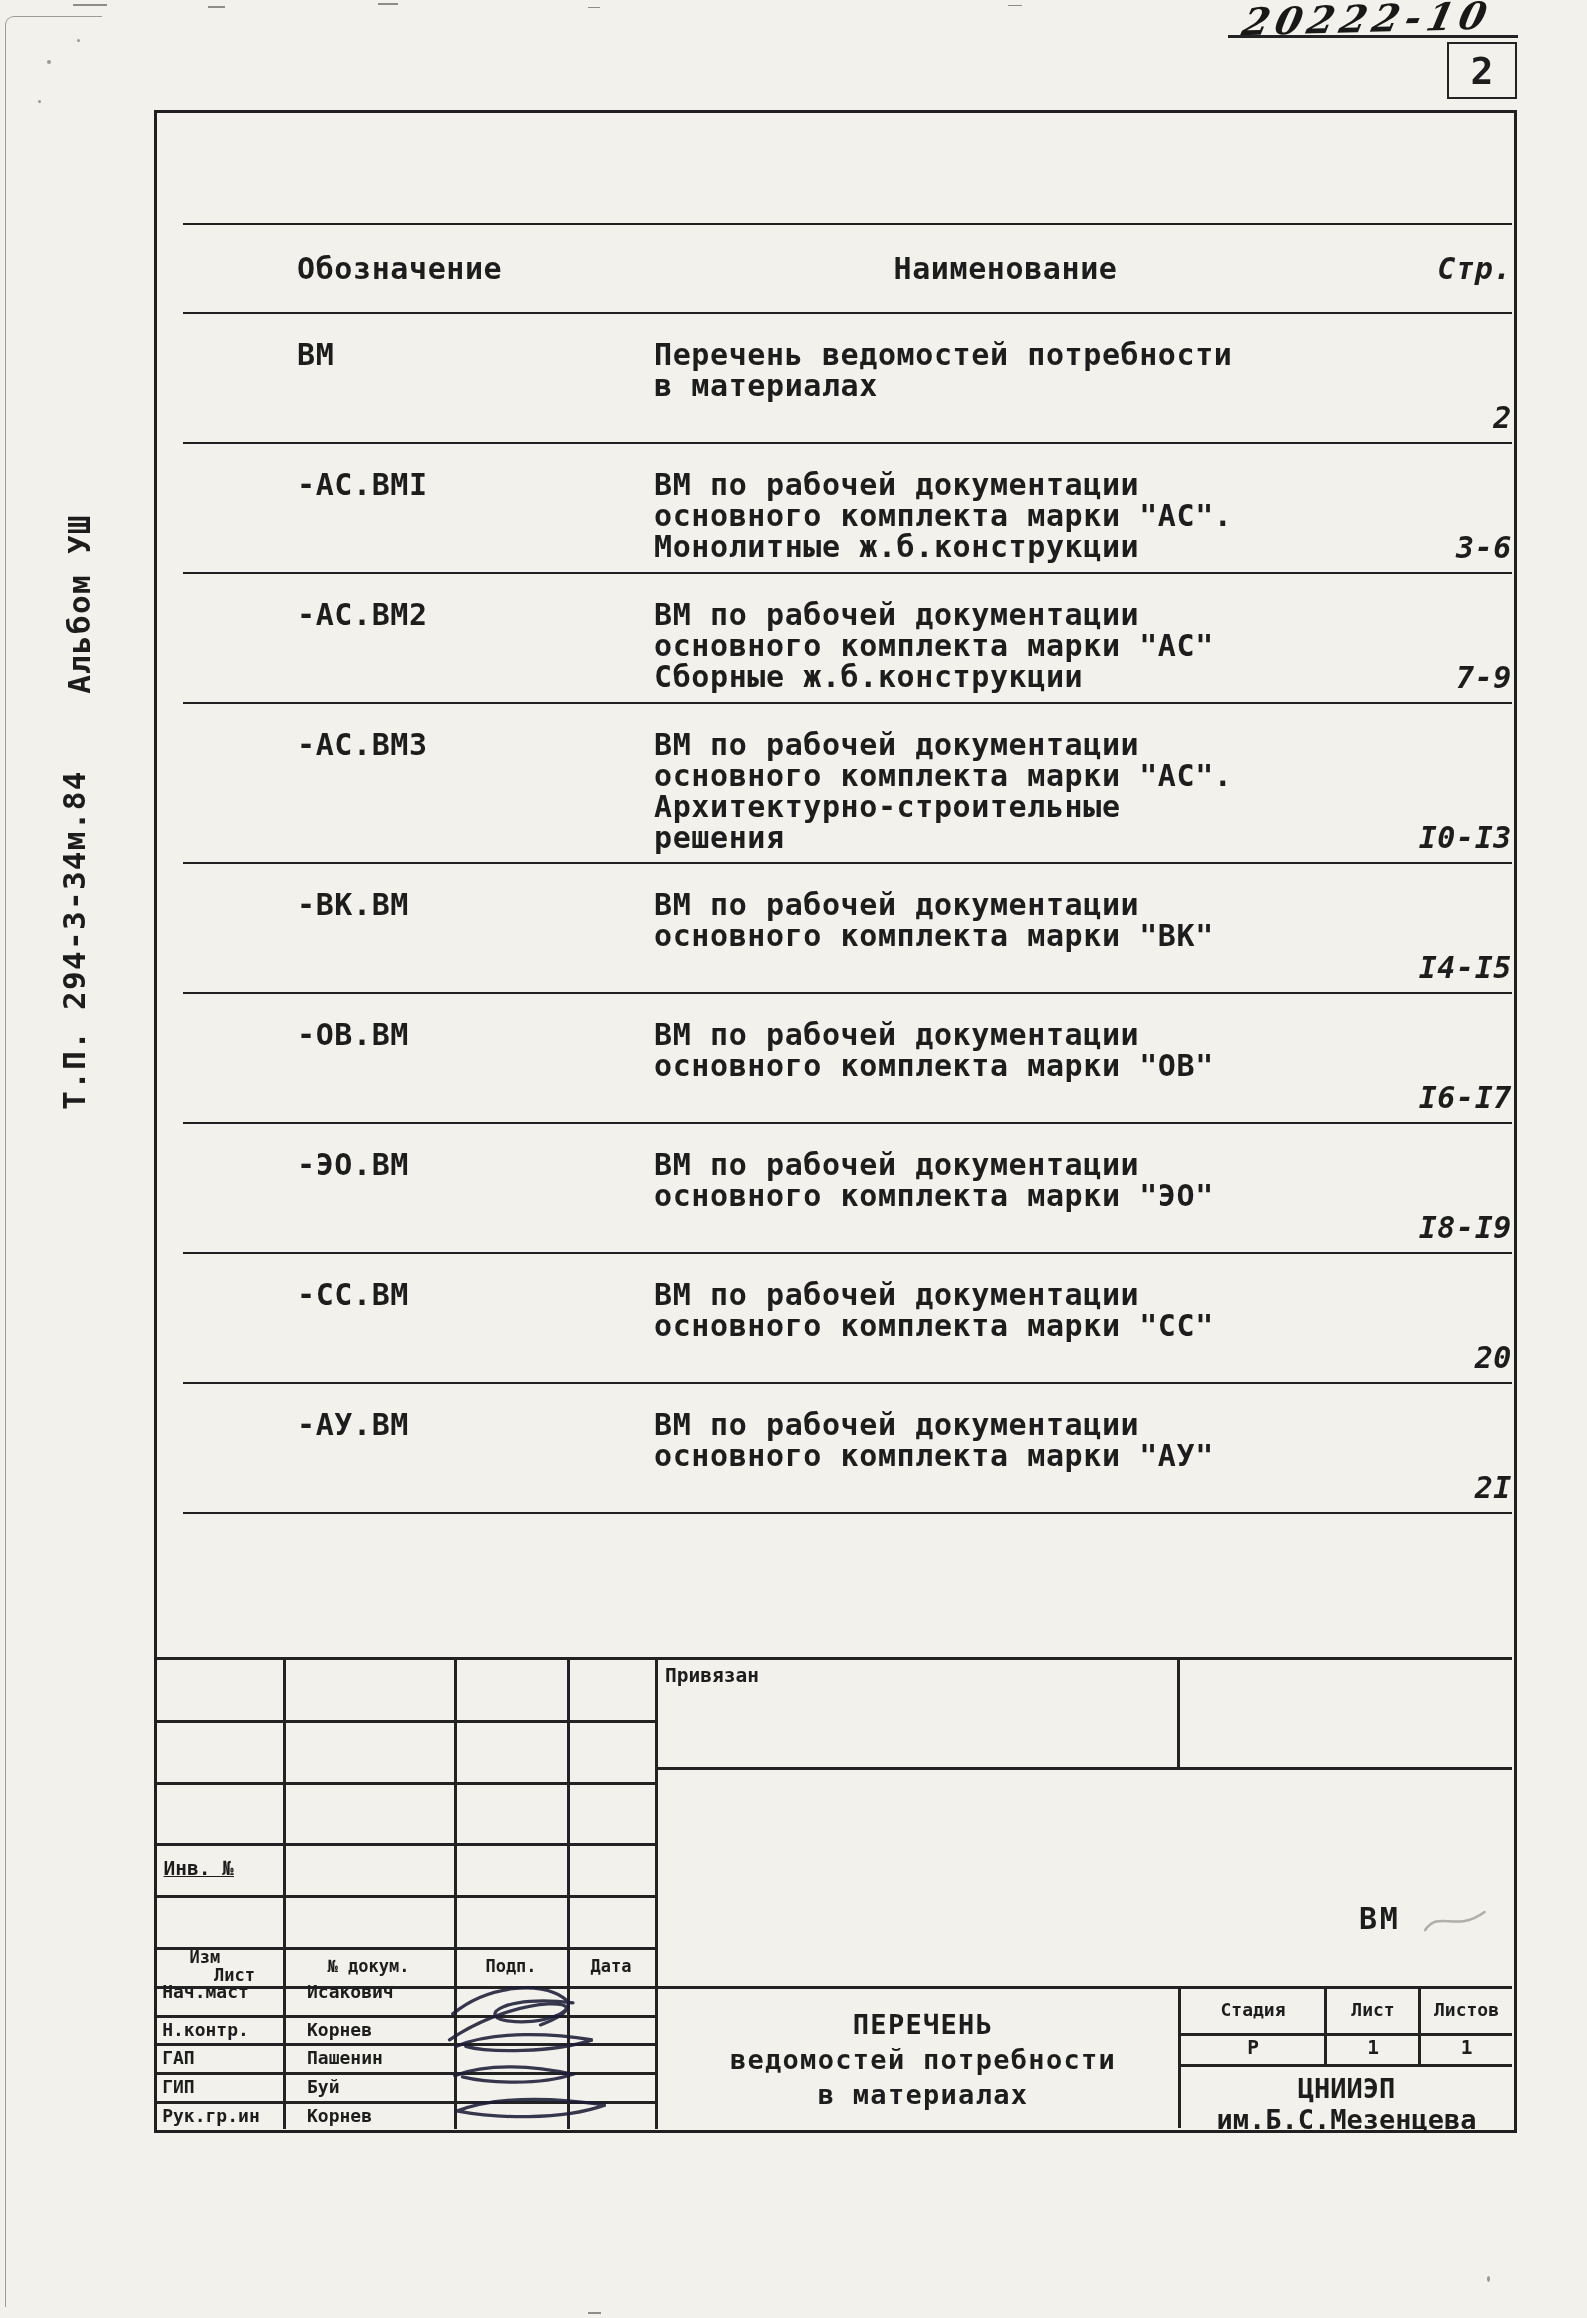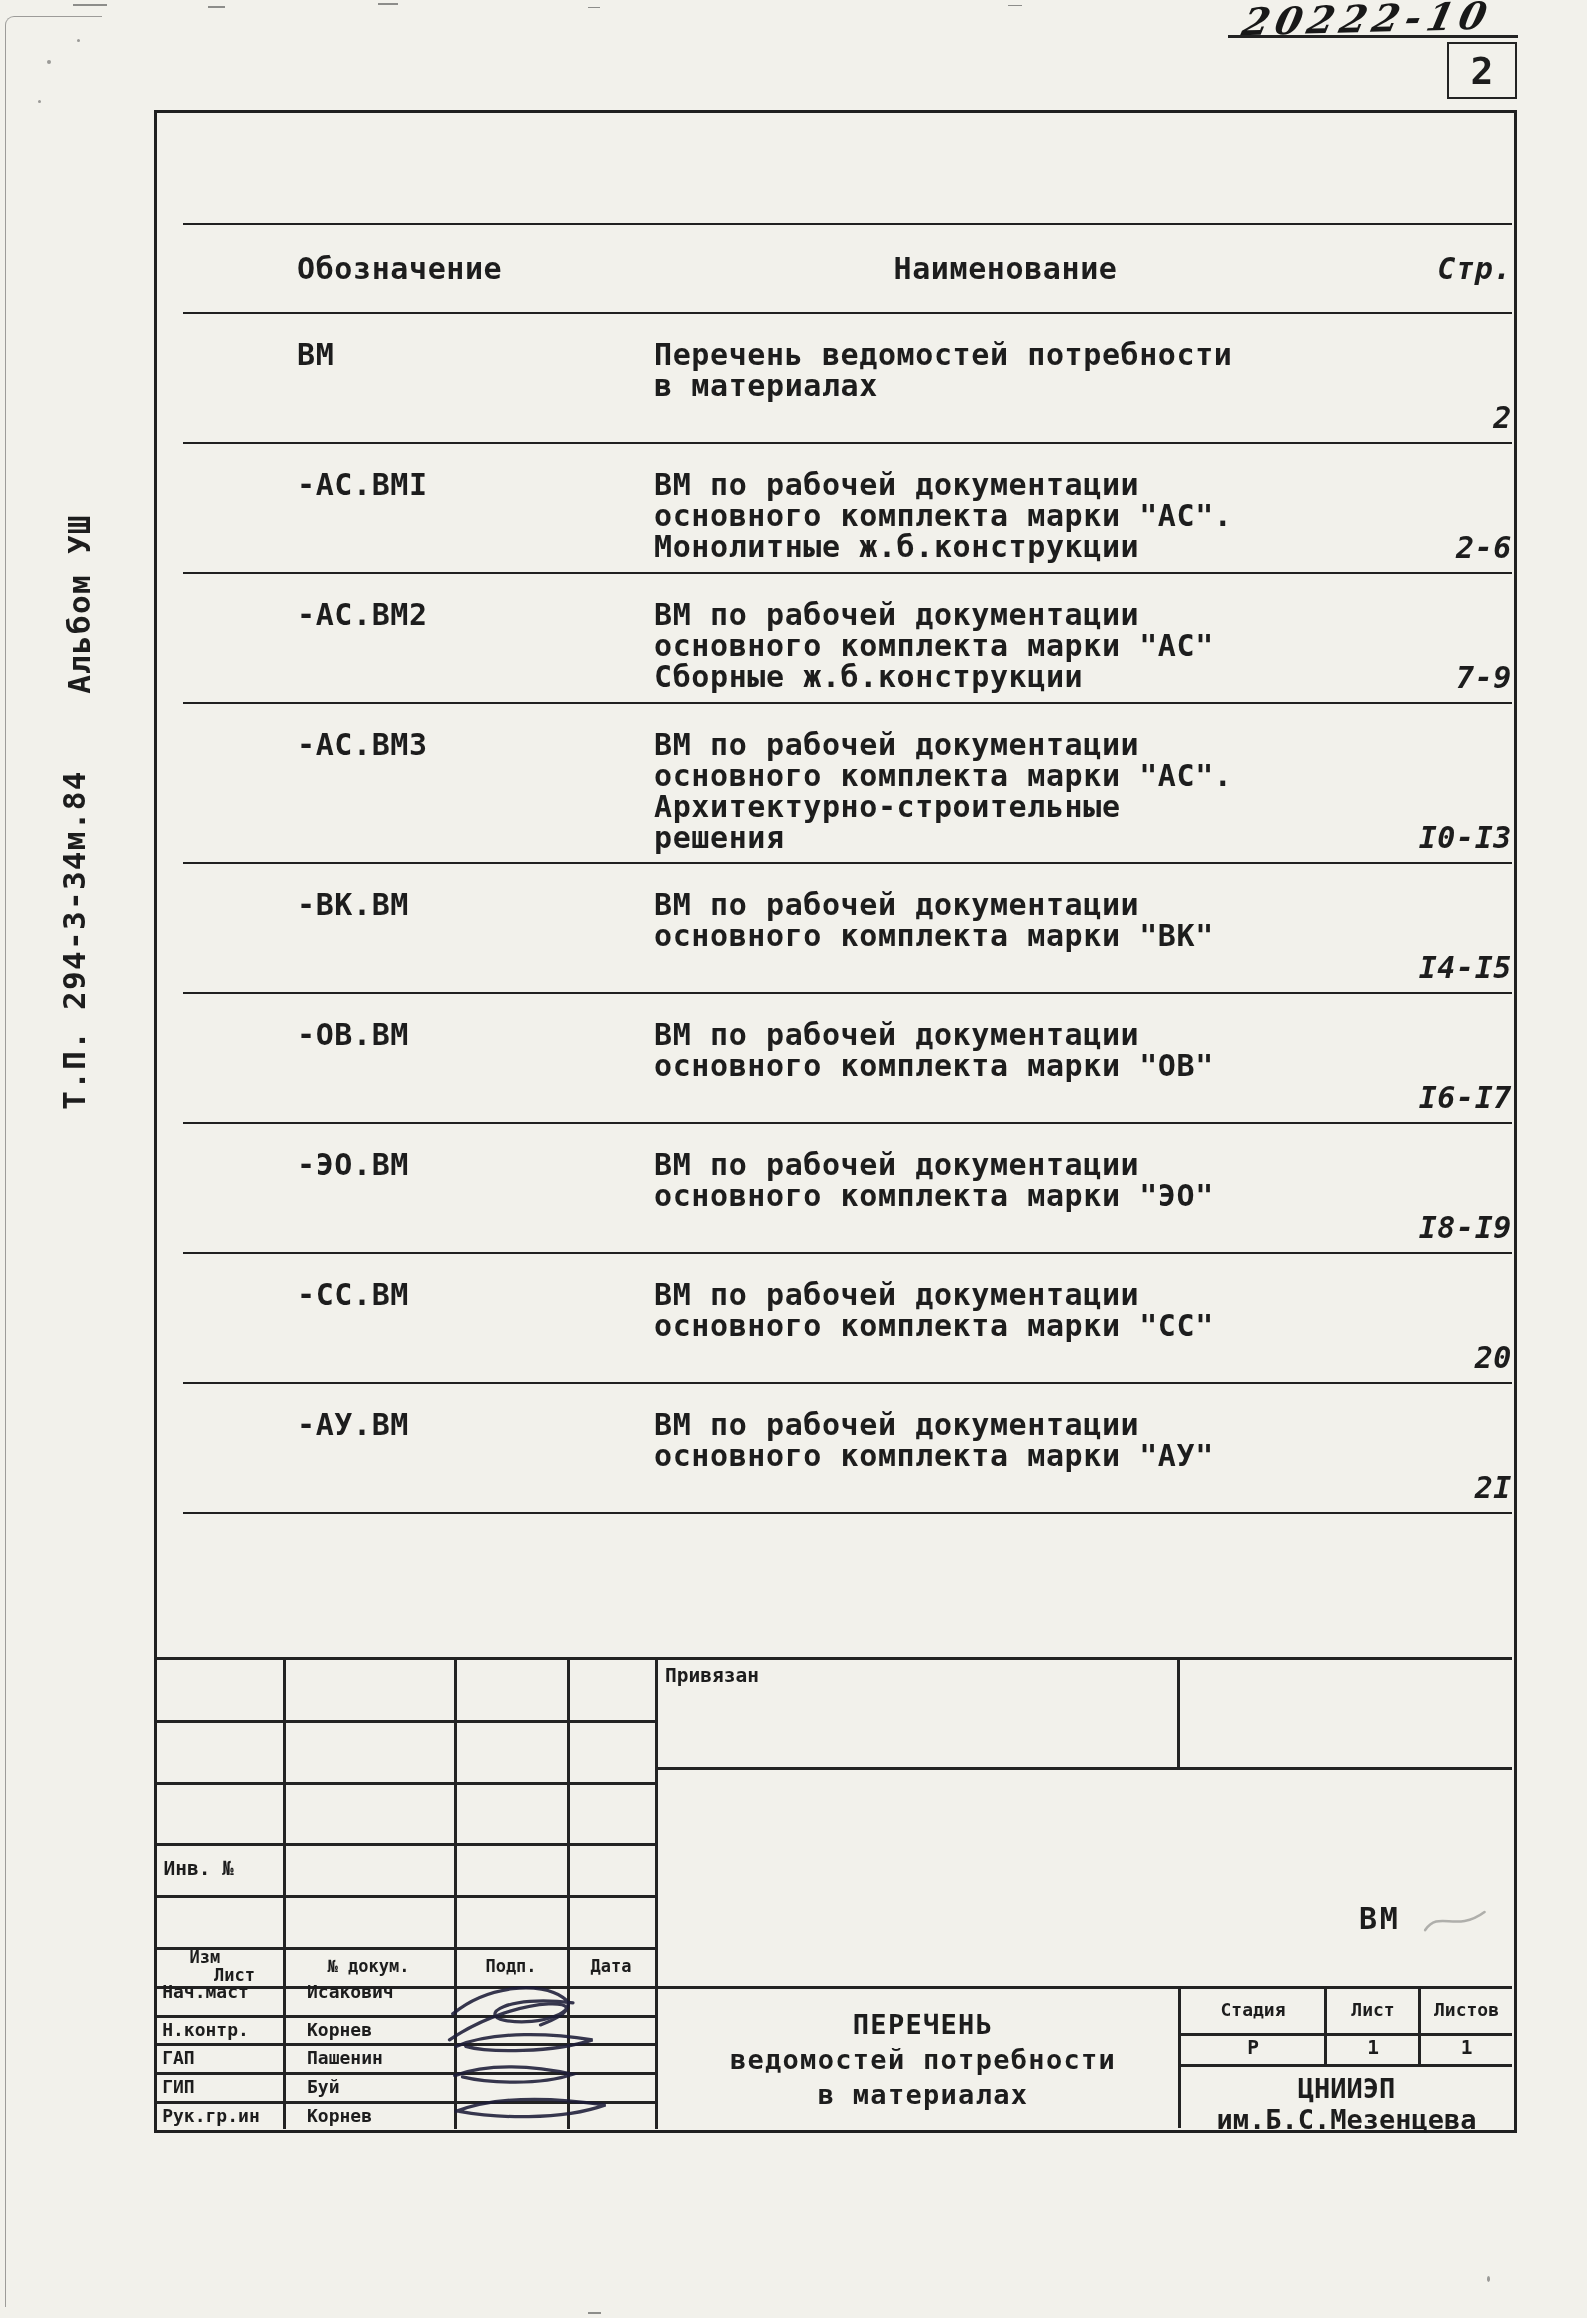--- a/index.html
+++ b/index.html
@@ -58,21 +58,21 @@
   .toc-row { min-height: 130px; padding-top: 25px; padding-bottom: 9px; border-bottom: 2.6px solid #202020; }
   .c-name { white-space: pre-line; }
   .toc-head .c-name { text-align: center; }
   .c-page { text-align: right; font-style: italic; }
   .toc-row .c-page { align-self: end; }
 
   
   .tb { position: absolute; left: 0; top: 1544px; width: 1355px; height: 613px; font-weight: 700; }
   .gl { position: absolute; background: #232323; }
   .tb-text { position: absolute; }
-  .tb-inv { left: 6.5px; top: 186px; height: 52px; line-height: 52px; font-size: 19.5px; }
+  .tb-inv { left: 6.5px; top: 186px; height: 52px; line-height: 52px; font-size: 19.5px; text-decoration: underline; }
   .tb-linked { left: 508px; top: 6.5px; font-size: 19.5px; }
   .tb-mark { left: 1202px; top: 244px; font-size: 30px; letter-spacing: 2.6px; }
   .rev-head { position: absolute; left: 0; top: 290px; width: 498px; height: 39px; font-size: 17px; }
   .rev-head .cell { position: absolute; top: 0; height: 39px; line-height: 39px; text-align: center; }
   .signer-row { position: absolute; left: 0; width: 498px; height: 26px; line-height: 26px; font-size: 18px; display: flex; }
   .signer-role { width: 126px; padding-left: 5.2px; }
   .signer-name { width: 195px; padding-left: 24px; }
   .tb-title {
     position: absolute; left: 507px; top: 332px; width: 518px; height: 140px;
     display: flex; align-items: center; justify-content: center; text-align: center;
@@ -128,21 +128,21 @@
         <div class="c-name">Перечень ведомостей потребности
 в материалах</div>
         <div class="c-page">2</div>
       </div>
       <div class="toc-row">
         <div></div>
         <div class="c-des">-АС.ВМI</div>
         <div class="c-name">ВМ по рабочей документации
 основного комплекта марки "АС".
 Монолитные ж.б.конструкции</div>
-        <div class="c-page">2-6</div>
+        <div class="c-page">3-6</div>
       </div>
       <div class="toc-row">
         <div></div>
         <div class="c-des">-АС.ВМ2</div>
         <div class="c-name">ВМ по рабочей документации
 основного комплекта марки "АС"
 Сборные ж.б.конструкции</div>
         <div class="c-page">7-9</div>
       </div>
       <div class="toc-row">

